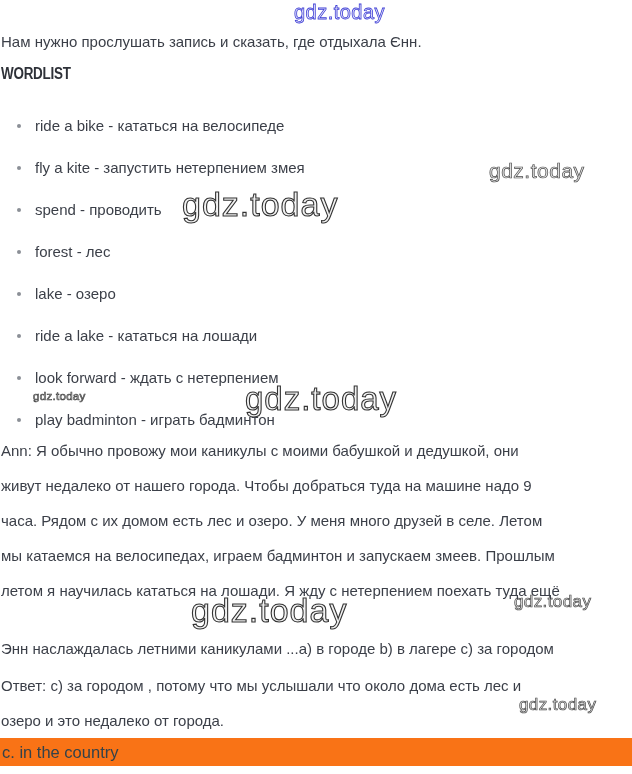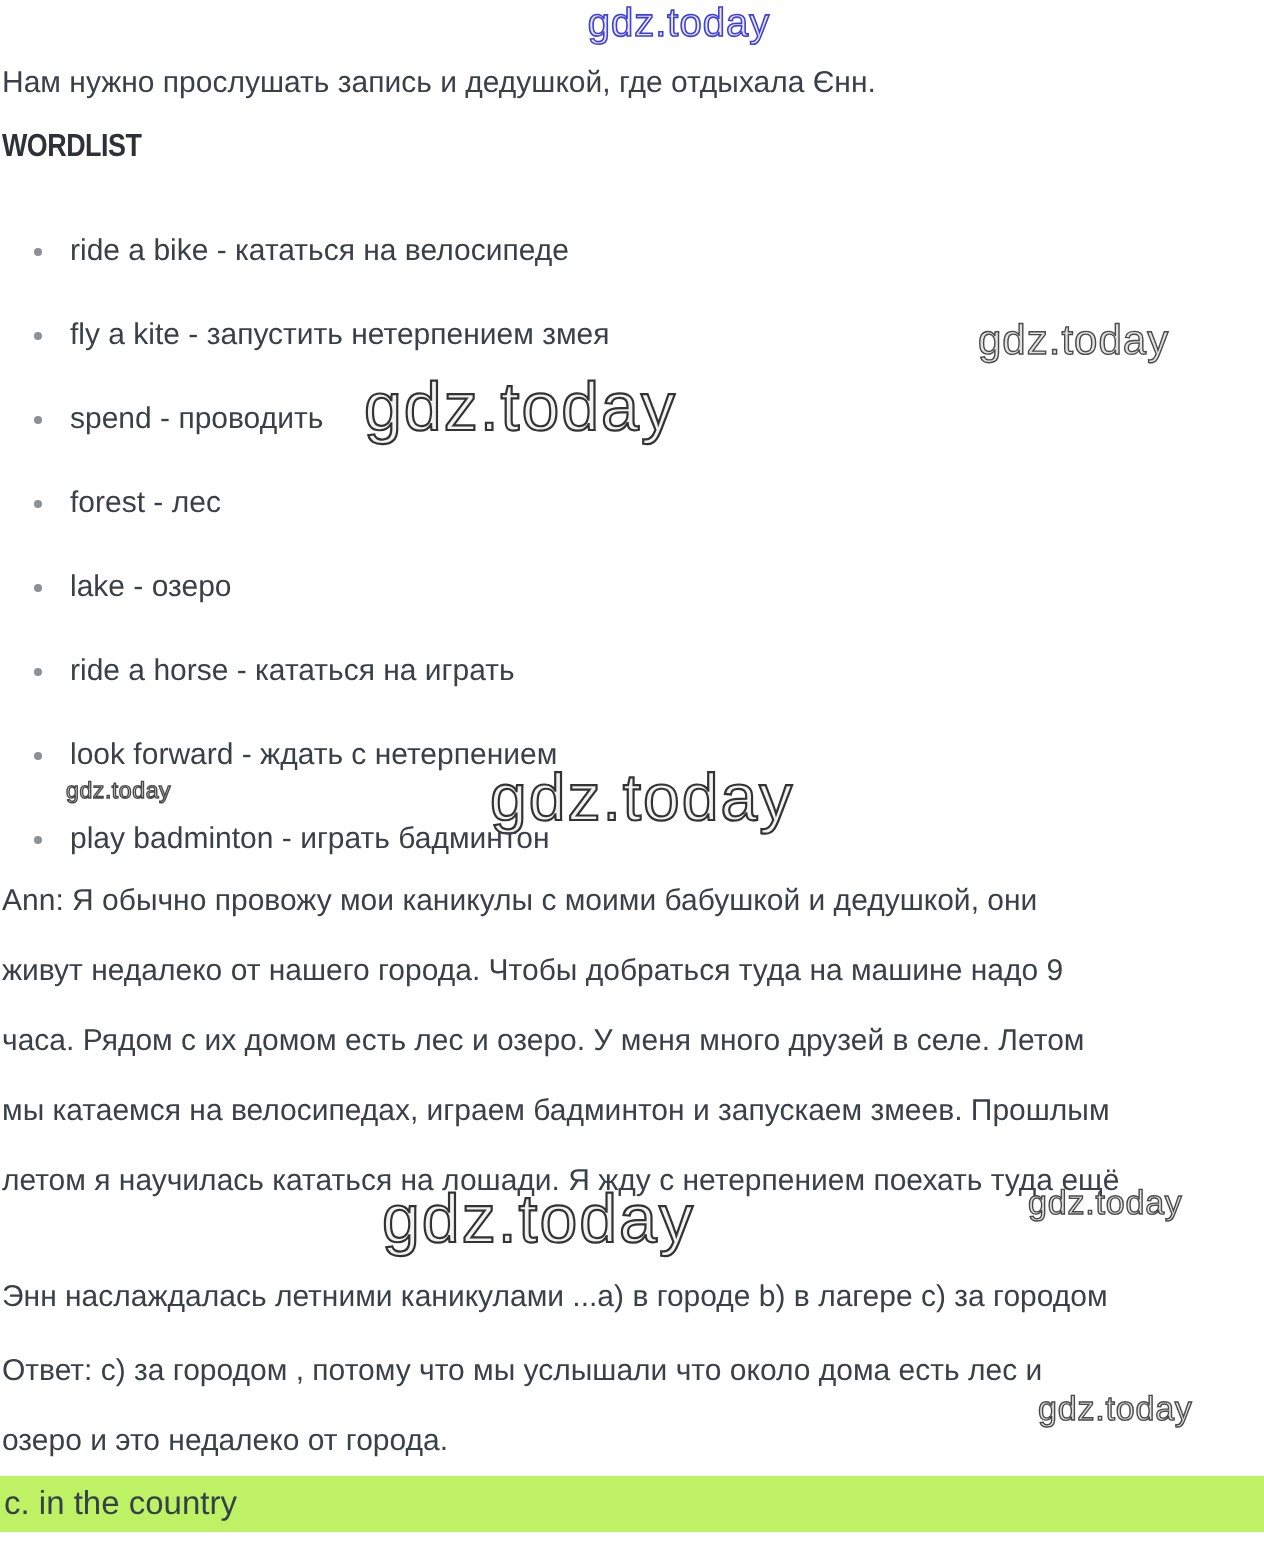--- a/index.html
+++ b/index.html
@@ -43,21 +43,21 @@
   .question{
     position:absolute;left:1px;top:631px;
     font-size:15px;line-height:35px;white-space:nowrap;
   }
   .answer{position:absolute;left:1px;top:668px;right:0;}
   .answer .line{line-height:35px;font-size:15px;white-space:nowrap;}
 
   
   .final-bar{
     position:absolute;left:0;top:738px;width:632px;height:28px;
-    background:#bef264;
+    background:#f97316;
     display:flex;align-items:center;
   }
   .final-bar .final-text{
     font-size:16.5px;color:#33424a;padding-left:2px;
   }
 
   
   .wm{position:absolute;white-space:nowrap;pointer-events:none;}
   .wm-blue{
     left:50%;top:1px;transform:translateX(-50%);
@@ -86,30 +86,30 @@
 
   <div class="wm wm-blue">gdz.today</div>
   <div class="wm wm-gray-thin-sm wm-fly">gdz.today</div>
   <div class="wm wm-gray-thin-big wm-spend">gdz.today</div>
   <div class="wm wm-gray-thin-sm wm-look-sm">gdz.today</div>
   <div class="wm wm-gray-thin-big wm-badminton">gdz.today</div>
   <div class="wm wm-gray-thin-big wm-raz">gdz.today</div>
   <div class="wm wm-gray-thin-sm wm-raz-sm">gdz.today</div>
   <div class="wm wm-gray-thin-sm wm-answer-sm">gdz.today</div>
 
-  <div class="intro">Нам нужно прослушать запись и дедушкой, где отдыхала Єнн.</div>
+  <div class="intro">Нам нужно прослушать запись и сказать, где отдыхала Єнн.</div>
 
   <div class="wordlist-heading">WORDLIST</div>
   <ul class="wordlist">
     <li><span class="bullet-dot"></span><span>ride a bike - кататься на велосипеде</span></li>
     <li><span class="bullet-dot"></span><span>fly a kite - запустить нетерпением змея</span></li>
     <li><span class="bullet-dot"></span><span>spend - проводить</span></li>
     <li><span class="bullet-dot"></span><span>forest - лес</span></li>
     <li><span class="bullet-dot"></span><span>lake - озеро</span></li>
-    <li><span class="bullet-dot"></span><span>ride a horse - кататься на играть</span></li>
+    <li><span class="bullet-dot"></span><span>ride a lake - кататься на лошади</span></li>
     <li><span class="bullet-dot"></span><span>look forward - ждать с нетерпением</span></li>
     <li><span class="bullet-dot"></span><span>play badminton - играть бадминтон</span></li>
   </ul>
 
   <div class="dialogue">
     <div class="line">Ann: Я обычно провожу мои каникулы с моими бабушкой и дедушкой, они</div>
     <div class="line">живут недалеко от нашего города. Чтобы добраться туда на машине надо 9</div>
     <div class="line">часа. Рядом с их домом есть лес и озеро. У меня много друзей в селе. Летом</div>
     <div class="line">мы катаемся на велосипедах, играем бадминтон и запускаем змеев. Прошлым</div>
     <div class="line">летом я научилась кататься на лошади. Я жду с нетерпением поехать туда ещё</div>

